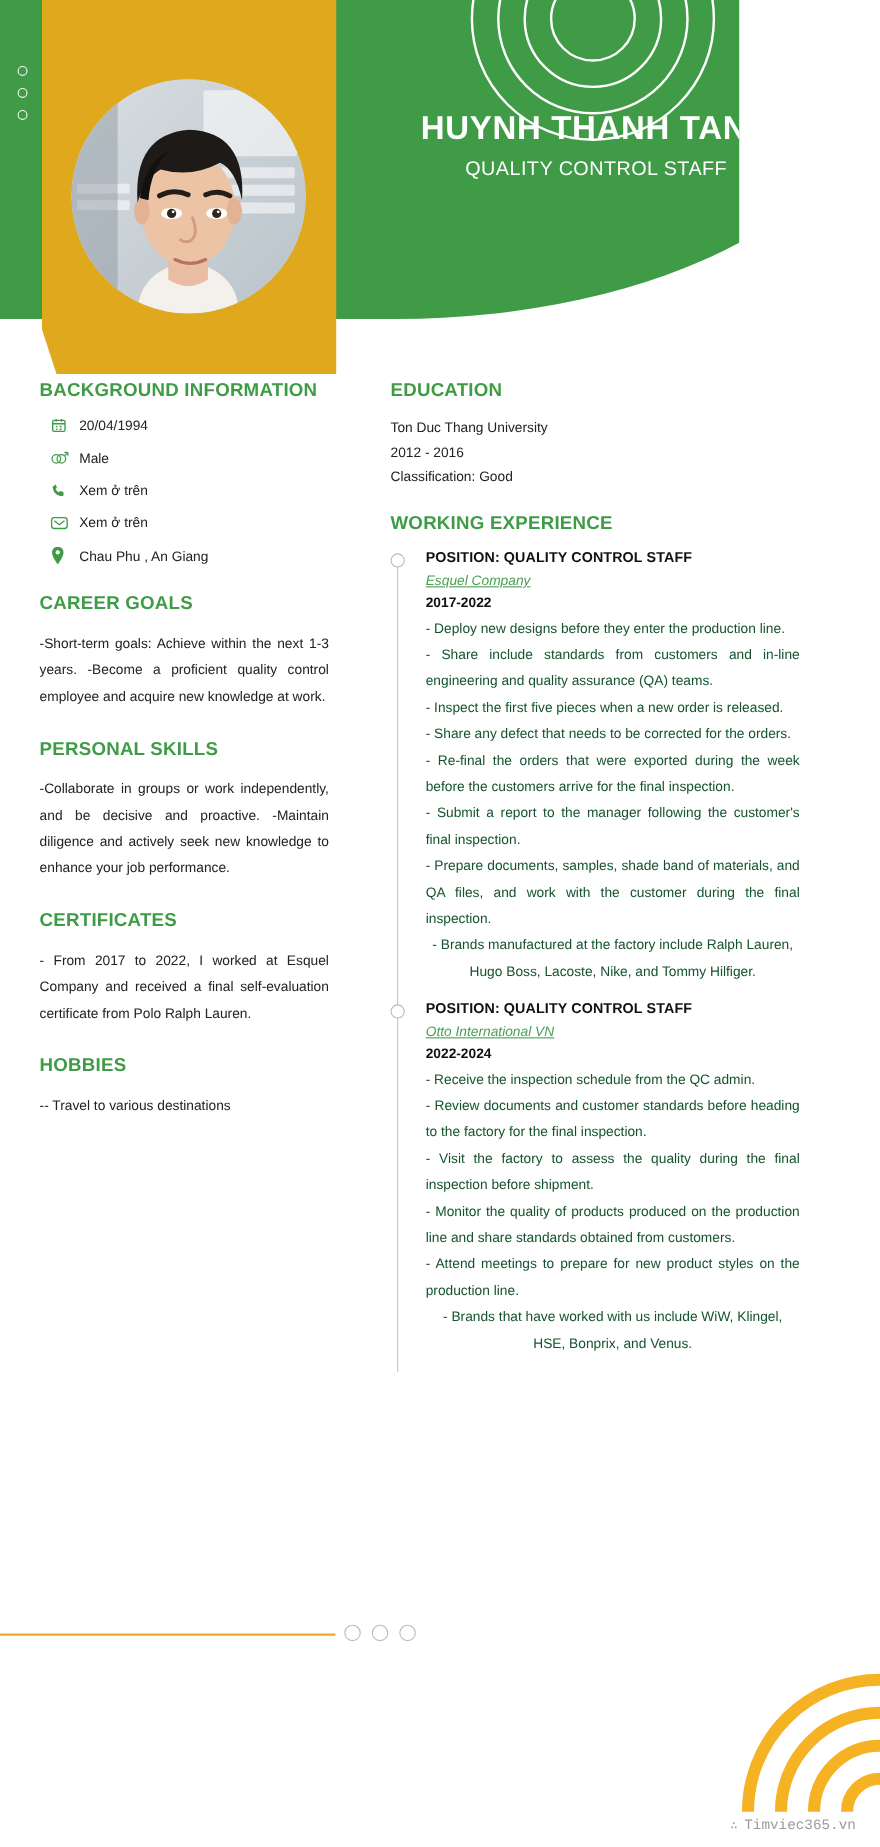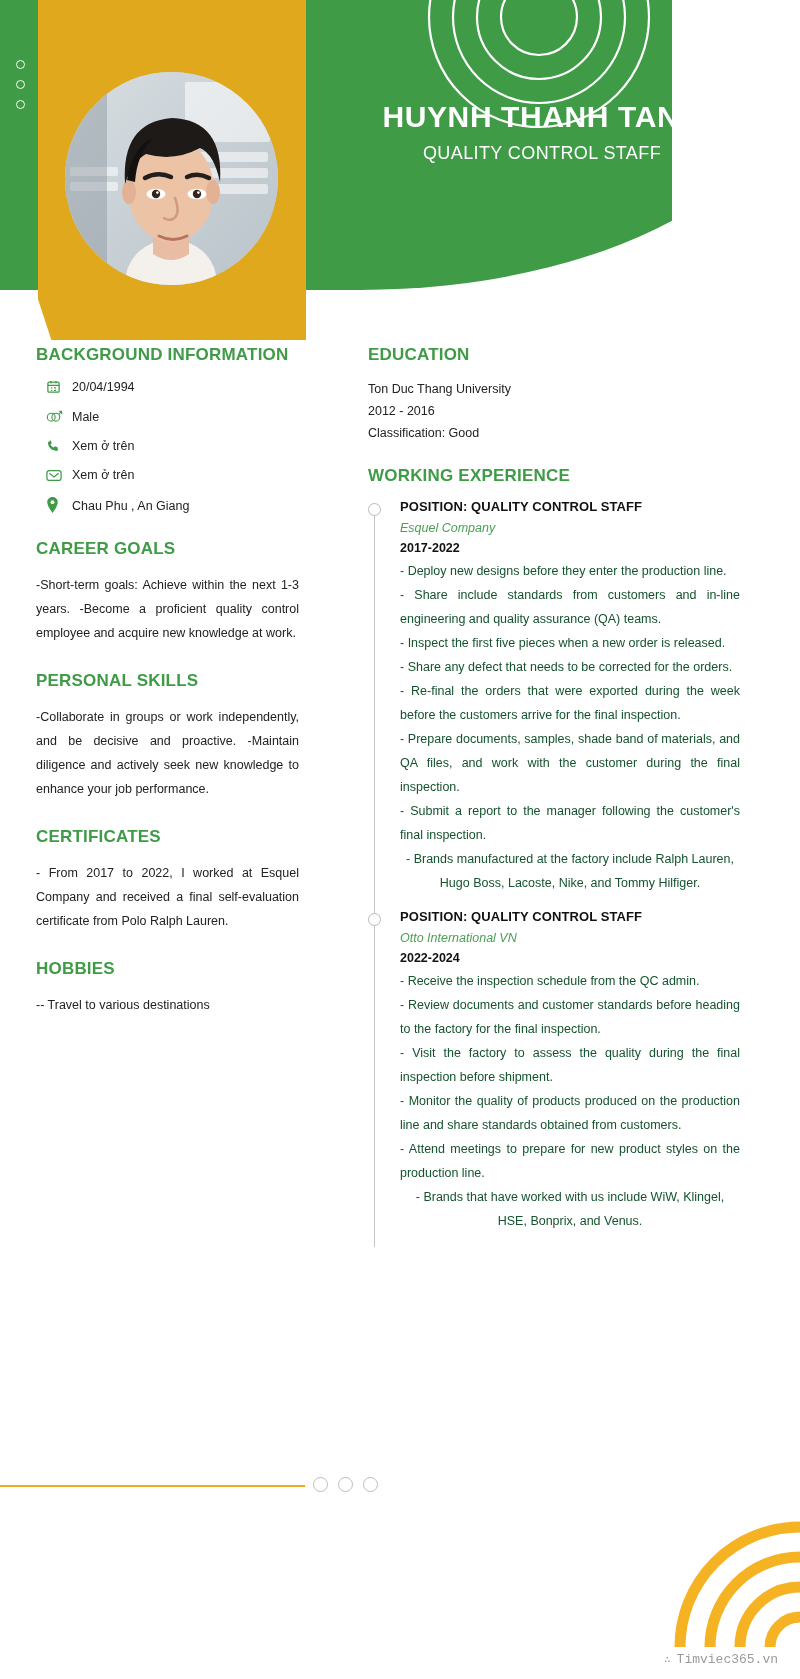--- a/index.html
+++ b/index.html
@@ -41,21 +41,21 @@
     color: #fff; font-size: 30px; font-weight: bold; letter-spacing: .6px;
     line-height: 1.1; white-space: nowrap;
   }
   .cv-role {
     color: #fff; font-size: 18px; letter-spacing: .4px; margin-top: 10px; font-weight: 400;
   }
   .rings-top { position: absolute; right: 18px; top: -98px; width: 230px; height: 230px; }
 
   
   .col-left { position: absolute; left: 0; top: 345px; width: 335px; padding: 0 36px 0 36px; }
-  .col-right { position: absolute; left: 368px; top: 345px; width: 410px; padding-right: 38px; }
+  .col-right { position: absolute; left: 355px; top: 345px; width: 410px; padding-right: 38px; }
 
   .sec-title {
     color: #3f9b46; font-size: 17px; font-weight: bold; letter-spacing: .2px;
   }
   .col-left .sec-title { margin-bottom: 14px; }
   .col-right .sec-title { margin-bottom: 13px; }
 
   .info-list { margin-bottom: 26px; }
   .info-row { display: flex; align-items: flex-end; margin-bottom: 15px; padding-left: 10px; }
   .info-ico { width: 26px; flex: 0 0 26px; display:flex; align-items:center; color: #3f9b46; }
@@ -76,21 +76,21 @@
   .tl-item { position: relative; padding-bottom: 14px; }
   .tl-dot {
     position: absolute; left: -32px; top: 4px; width: 13px; height: 13px;
     border-radius: 50%; border: 1.3px solid #b9b9b9; background: #fff; z-index: 2;
   }
   .tl-line {
     position: absolute; left: -26.2px; top: 10px; bottom: -6px; width: 1.3px; background: #c4c4c4;
   }
   .tl-item:last-child .tl-line { bottom: 0px; }
   .job-title { font-size: 13px; font-weight: bold; color: #111; letter-spacing: .1px; }
-  .job-company { font-size: 12.5px; font-style: italic; color: #4aa054; margin-top: 7px; }
+  .job-company { font-size: 12.5px; font-style: italic; color: #4aa054; margin-top: 7px; text-decoration: underline; }
   .job-period { font-size: 12.5px; font-weight: bold; color: #111; margin-top: 6px; }
   .job-bullets { margin-top: 4px; }
   .job-bullets li {
     list-style: none; font-size: 12.5px; color: #14532d; line-height: 24px; text-align: justify;
   }
   .job-bullets li:last-child { text-align: center; }
 
   
   .footer-rule { position: absolute; left: 0; top: 1485px; width: 305px; height: 2.2px; background: #f0a81e; }
   .footer-dots { position: absolute; left: 313px; top: 1477px; display: flex; gap: 10px; }
@@ -283,22 +283,22 @@
           <span class="tl-line"></span>
           <div class="job-title">POSITION: QUALITY CONTROL STAFF</div>
           <div class="job-company">Esquel Company</div>
           <div class="job-period">2017-2022</div>
           <ul class="job-bullets">
             <li>- Deploy new designs before they enter the production line.</li>
             <li>- Share include standards from customers and in-line engineering and quality assurance (QA) teams.</li>
             <li>- Inspect the first five pieces when a new order is released.</li>
             <li>- Share any defect that needs to be corrected for the orders.</li>
             <li>- Re-final the orders that were exported during the week before the customers arrive for the final inspection.</li>
+            <li>- Submit a report to the manager following the customer's final inspection.</li>
             <li>- Prepare documents, samples, shade band of materials, and QA files, and work with the customer during the final inspection.</li>
-            <li>- Submit a report to the manager following the customer's final inspection.</li>
             <li>- Brands manufactured at the factory include Ralph Lauren, Hugo Boss, Lacoste, Nike, and Tommy Hilfiger.</li>
           </ul>
         </div>
 
         <div class="tl-item">
           <span class="tl-dot"></span>
           <span class="tl-line"></span>
           <div class="job-title">POSITION: QUALITY CONTROL STAFF</div>
           <div class="job-company">Otto International VN</div>
           <div class="job-period">2022-2024</div>

